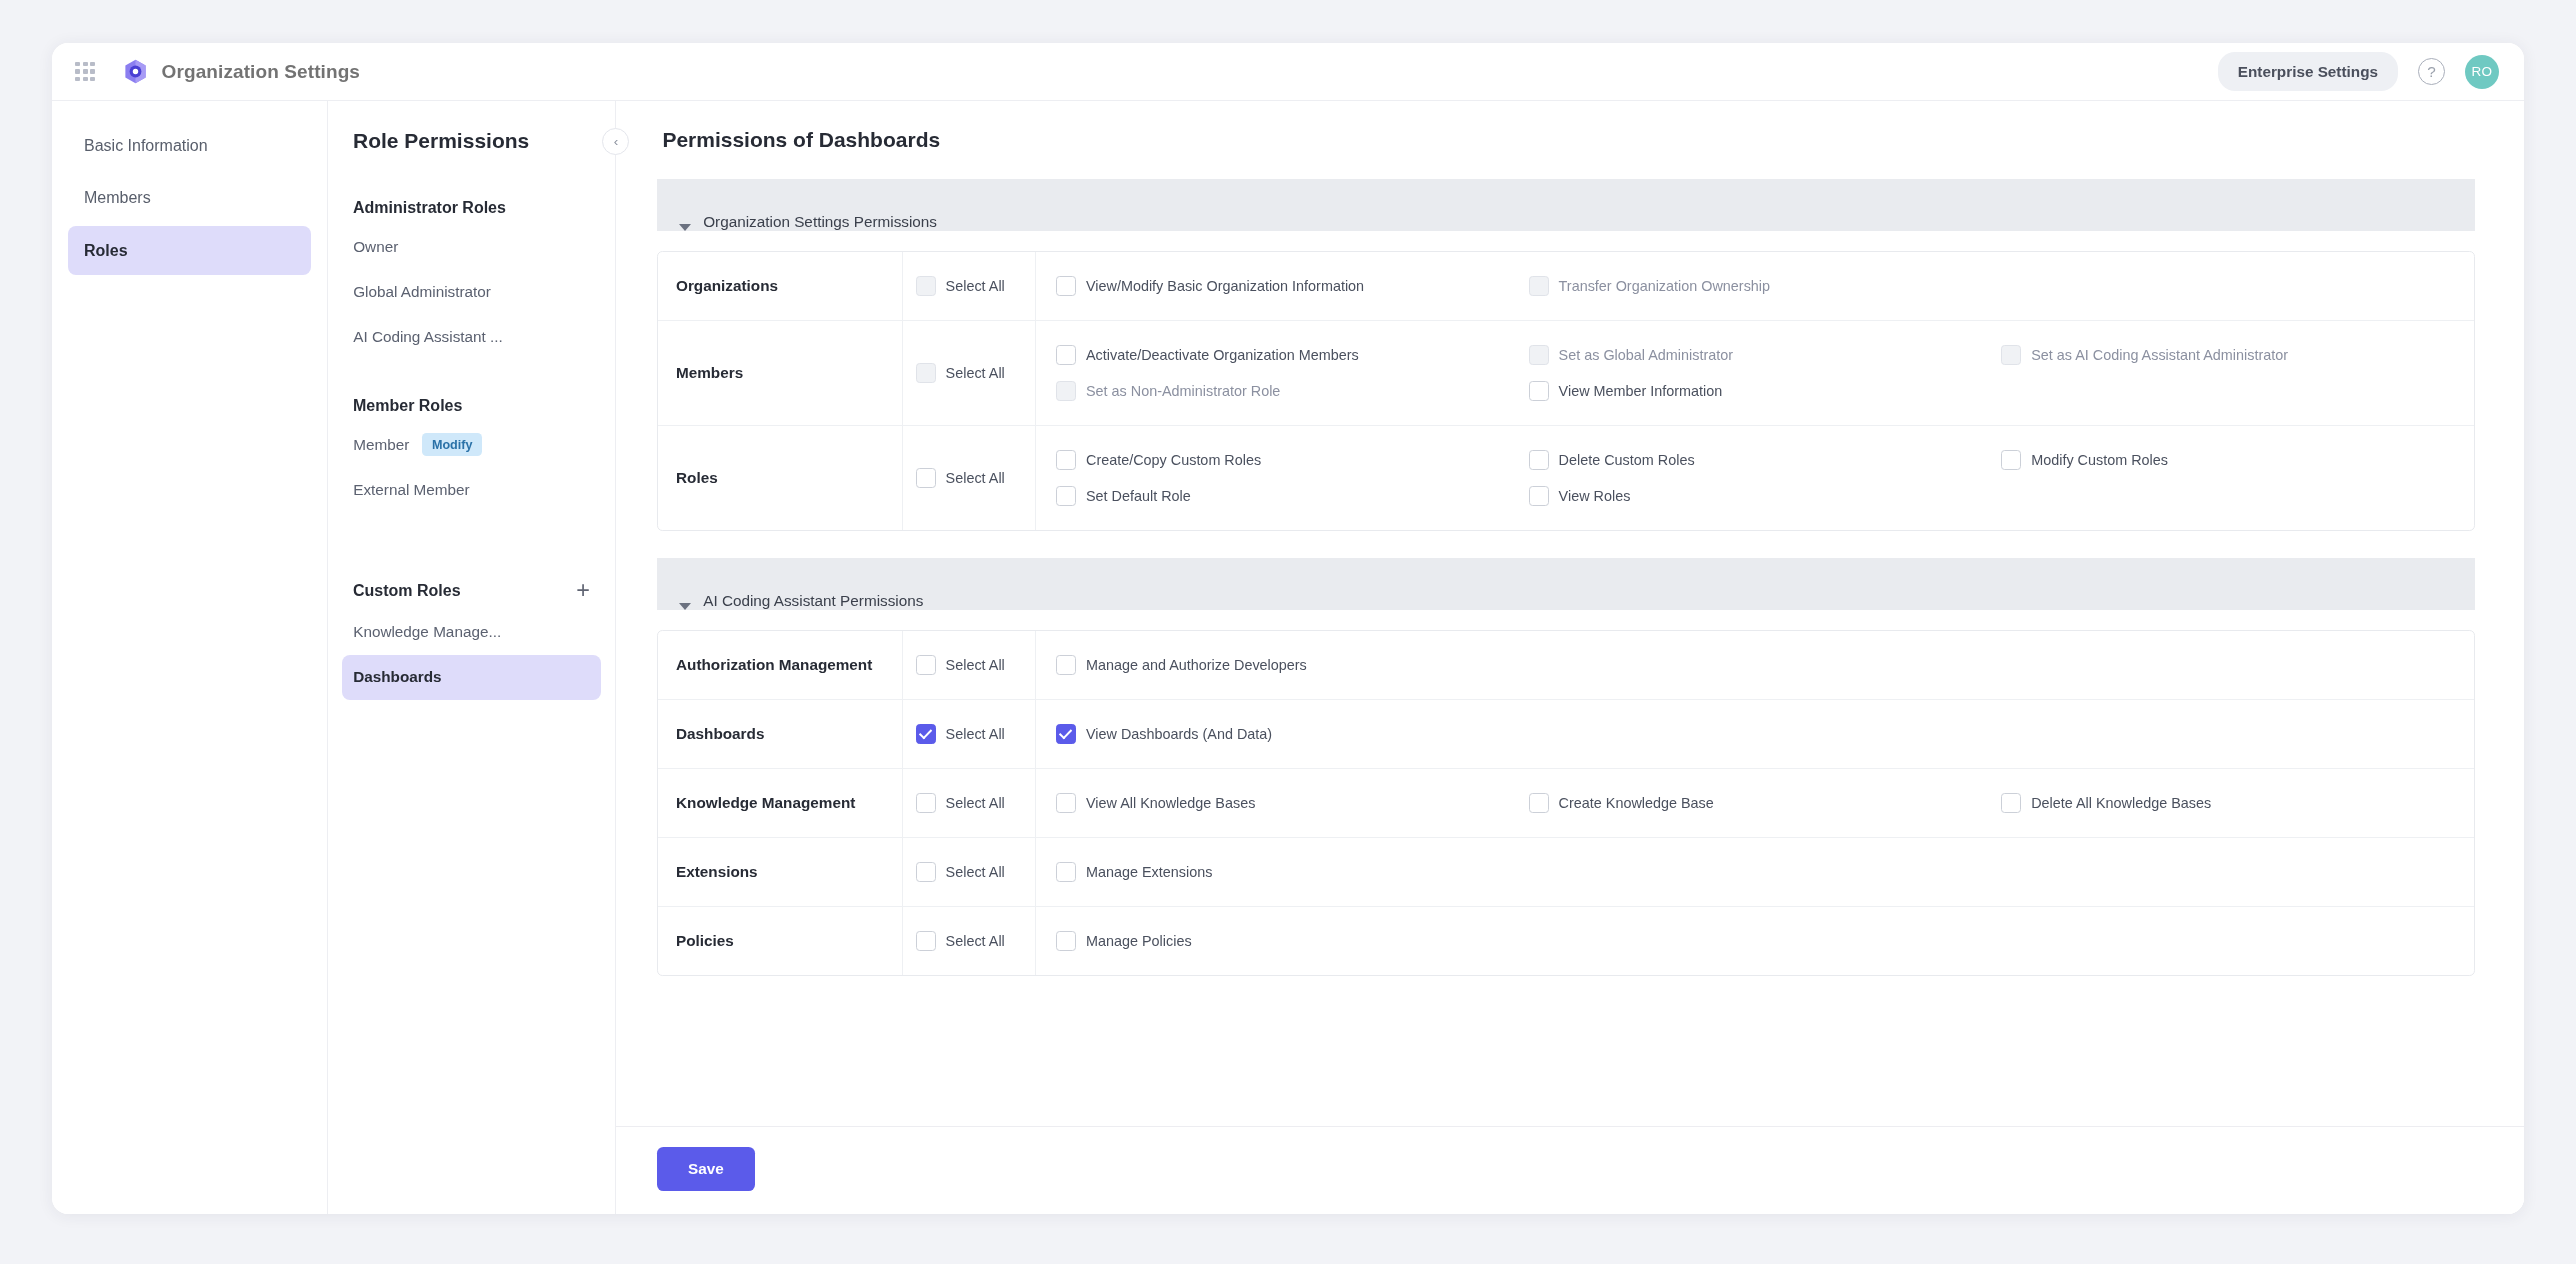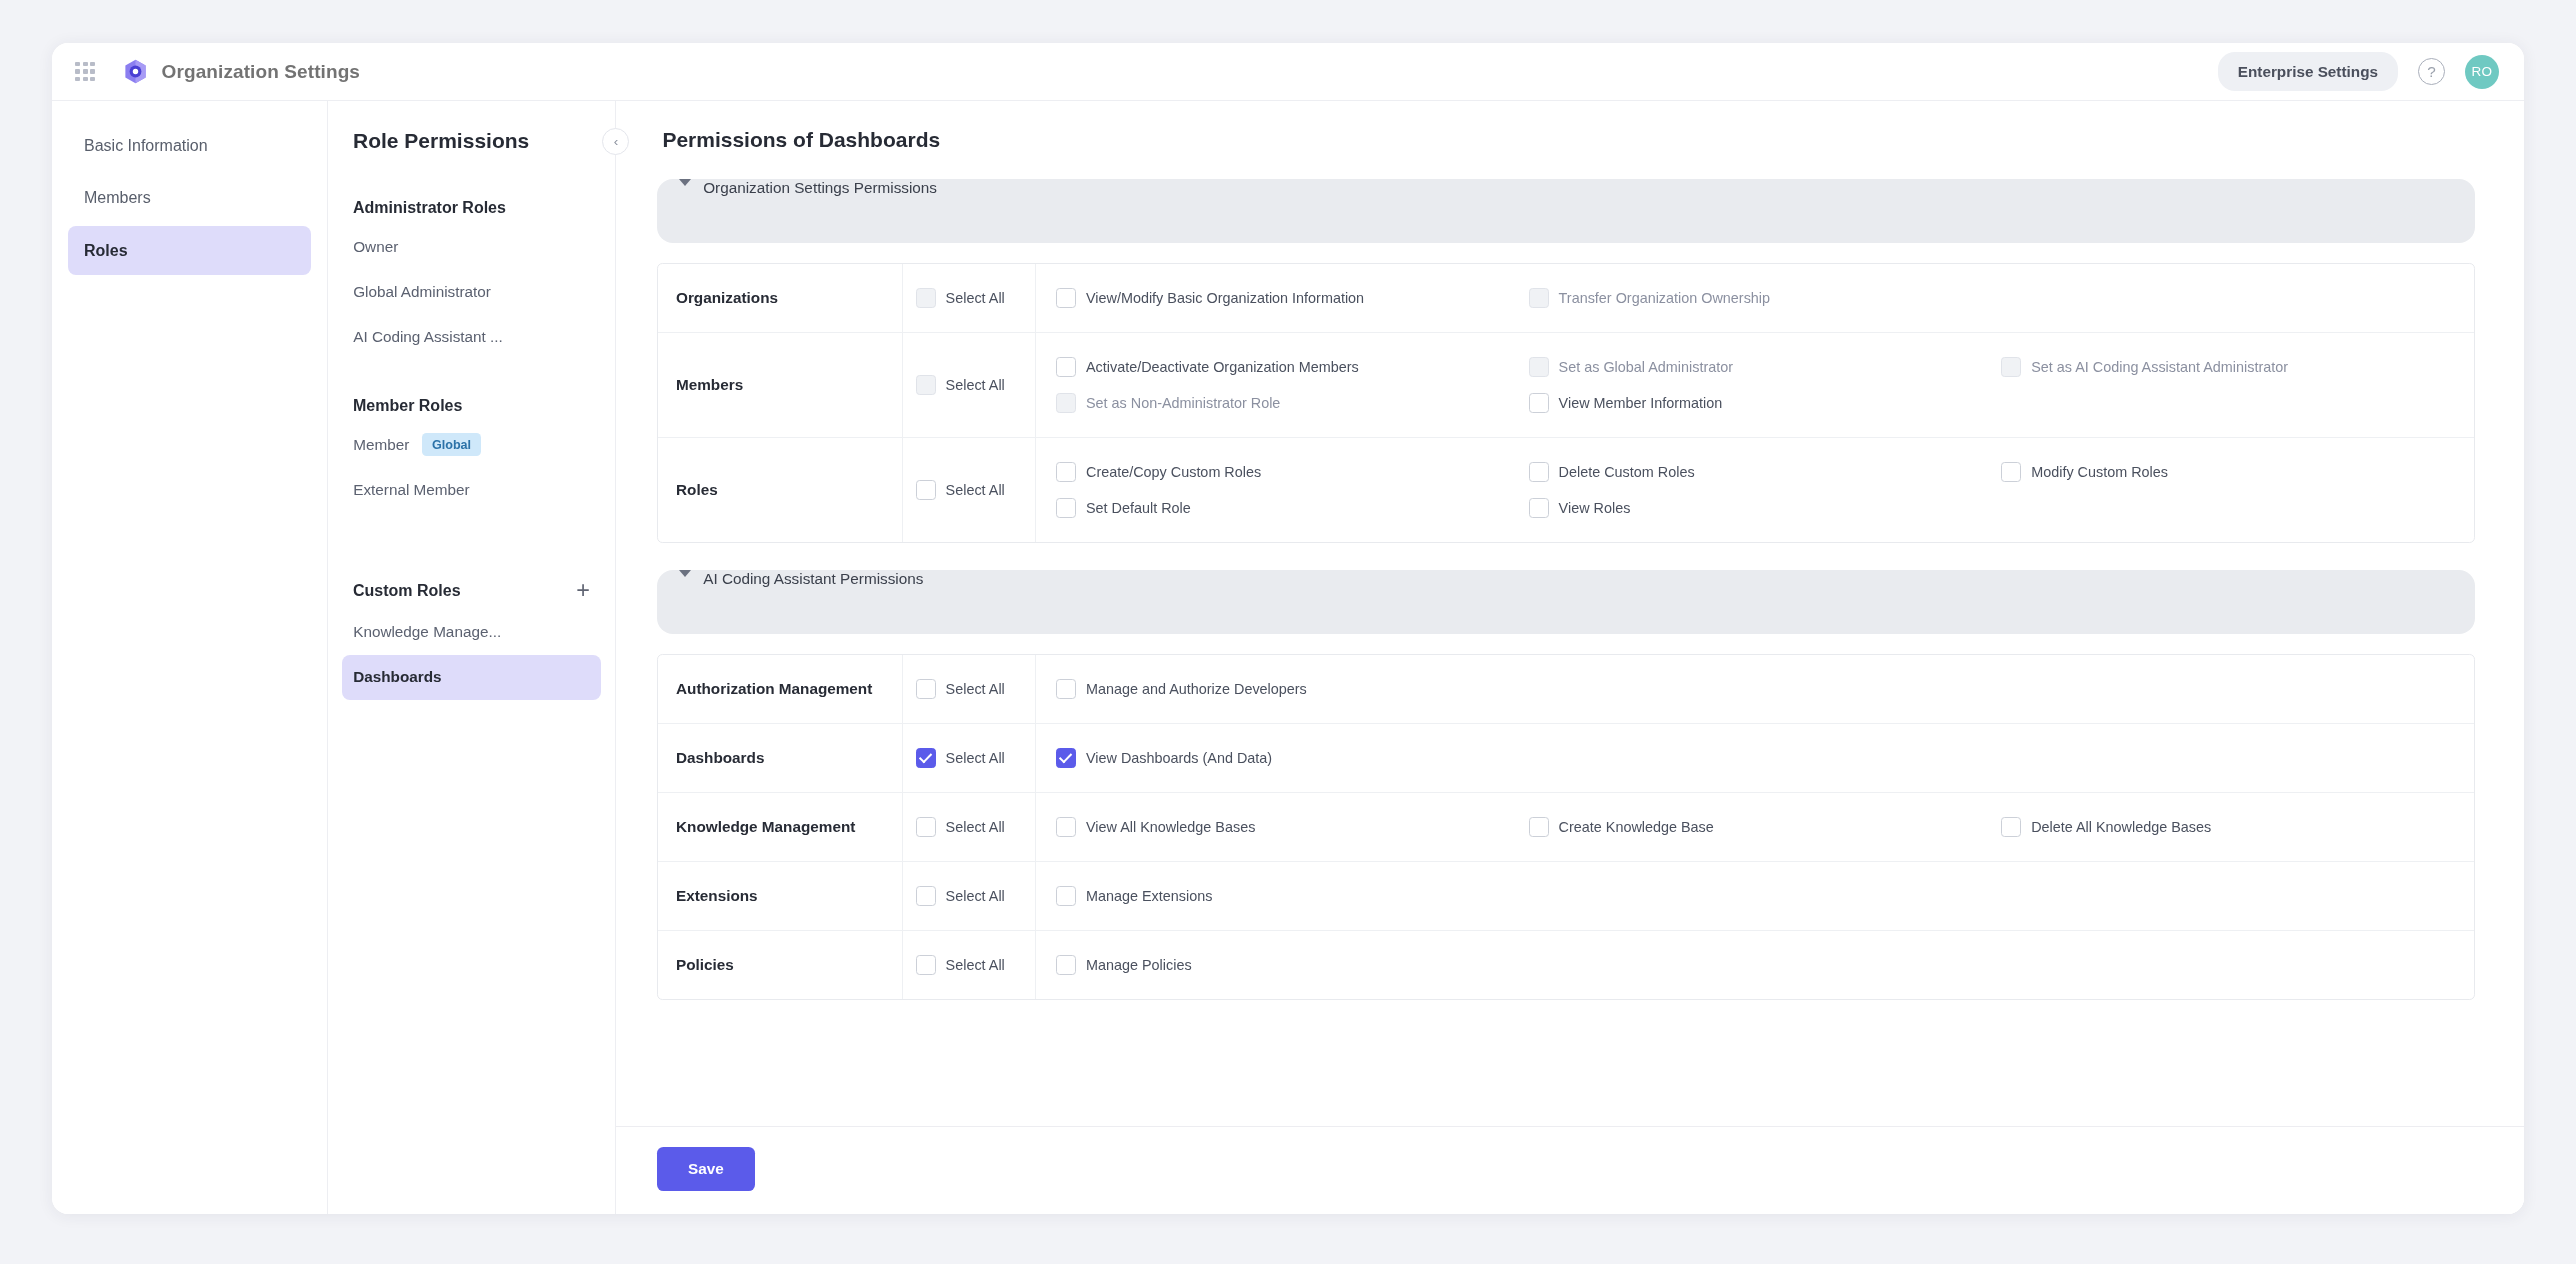--- a/index.html
+++ b/index.html
@@ -96,22 +96,22 @@
     background: #cfe8fa; color:#2b72a8; font-size: 12.6px; font-weight: 700;
     border-radius: 4.5px; padding: 4.5px 10px;
   }
   
   .main-col { flex: 1; display: flex; flex-direction: column; min-width: 0;
     background:#fff; }
   .main-scroll { flex: 1; padding: 21.6px 49px 0 41px; overflow: hidden; }
   .main-title { font-size: 21px; font-weight: 700; color:#272b35;
     margin: 5.4px 0 27px 5.4px; }
   .section-head {
-    background: #e9ebef; border-radius: 16px; height: 64px;
-    display:flex; align-items:flex-start; padding: 0 21.6px; gap: 12.6px;
+    background: #e9ebef; border-radius: 0; height: 52px;
+    display:flex; align-items:flex-end; padding: 0 21.6px; gap: 12.6px;
     cursor: pointer; margin-bottom: 20px;
   }
   .caret { width:0;height:0;border-left:6.3px solid transparent;
     border-right:6.3px solid transparent;border-top:7.2px solid #6b7180; }
   .section-label { font-size: 15.3px; color:#3b404c; }
 
   .perm-table { border:0.9px solid #e8eaee; border-radius: 5.4px; overflow:hidden;
     margin-bottom: 27px; }
   .perm-row { display:flex; align-items:stretch; border-top:0.9px solid #eef0f3; }
   .perm-row:first-child { border-top: none; }
@@ -214,21 +214,21 @@
       </div>
       <div class="role-item">
         <span>AI Coding Assistant ...</span>
       </div>
 
       <div class="roles-group-title">
         <span>Member Roles</span>
       </div>
       <div class="role-item">
         <span>Member</span>
-        <span class="badge-default">Global</span>
+        <span class="badge-default">Modify</span>
       </div>
       <div class="role-item">
         <span>External Member</span>
       </div>
 
       <div class="roles-group-title" style="margin-top:67px;">
         <span>Custom Roles</span>
         <span class="add-btn">+</span>
       </div>
       <div class="role-item">

